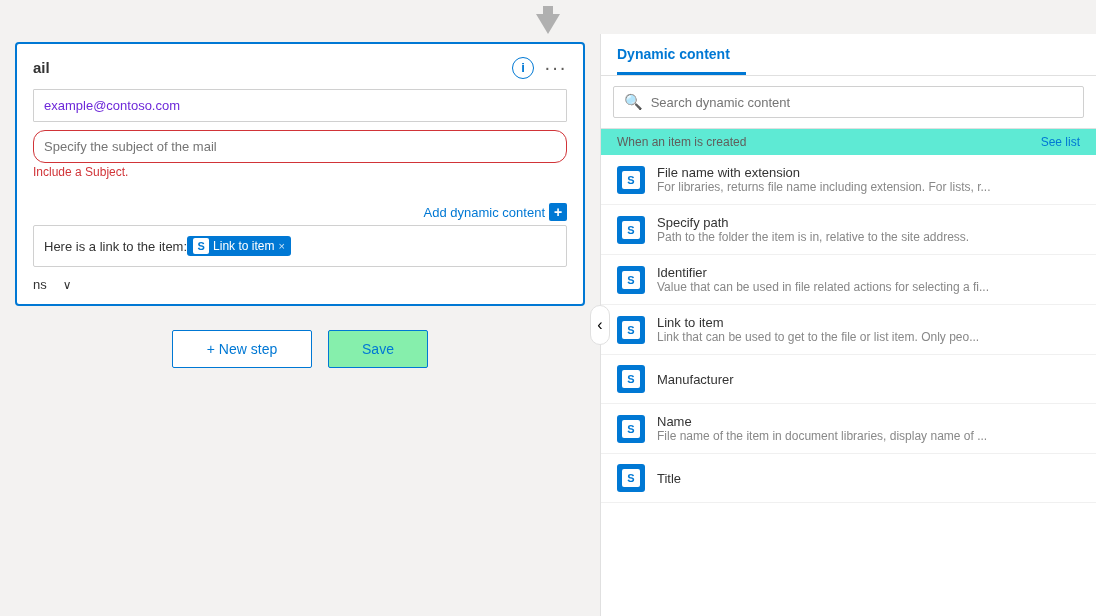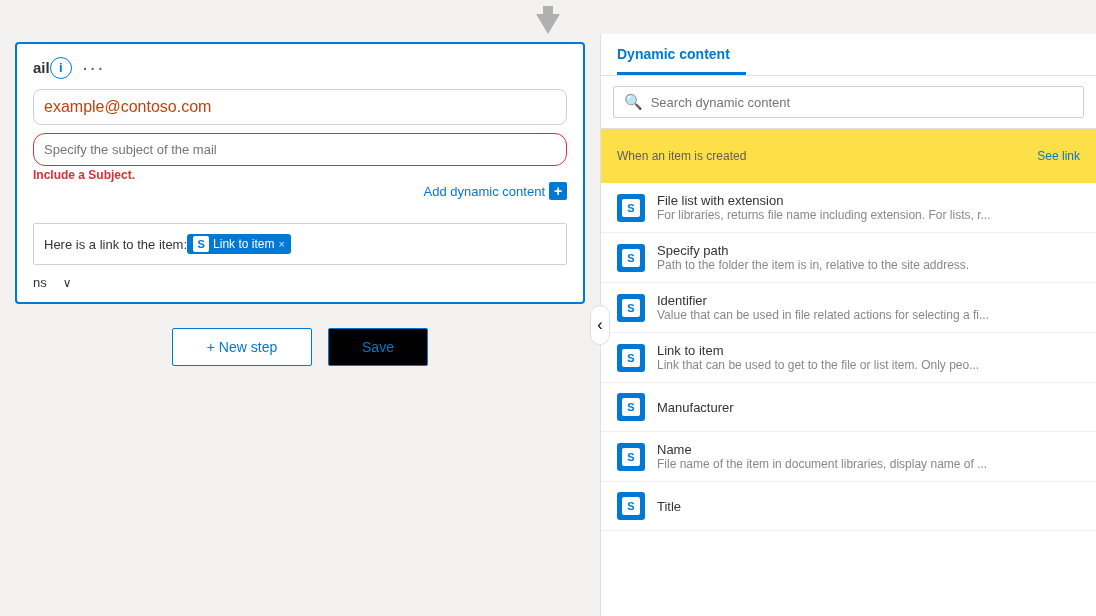--- a/index.html
+++ b/index.html
@@ -42,20 +42,21 @@
       background: white;
       border: 2px solid #0078d4;
       border-radius: 4px;
       padding: 12px 16px;
       position: relative;
     }
 
     .card-header {
       display: flex;
       align-items: center;
+      justify-content: space-between;
       margin-bottom: 10px;
     }
 
     .card-title {
       font-size: 15px;
       font-weight: 600;
       color: #333;
     }
 
     .card-header-icons {
@@ -81,52 +82,51 @@
     .dots-menu {
       color: #605e5c;
       font-size: 20px;
       cursor: pointer;
       letter-spacing: 1px;
     }
 
     .field-input {
       width: 100%;
       border: 1px solid #d0d0d0;
-      border-radius: 8px;
+      border-radius: 1px;
       padding: 8px 10px;
-      font-size: 16px;
-      color: #c2410c;
+      font-size: 13px;
+      color: #6d28d9;
       margin-bottom: 8px;
       outline: none;
     }
 
     .field-input-error {
       border: 1.5px solid #d13438;
       border-radius: 12px;
       padding: 8px 10px;
       font-size: 13px;
       color: #999;
       margin-bottom: 2px;
       width: 100%;
       outline: none;
       background: white;
     }
 
     .error-text {
       color: #d13438;
       font-size: 12px;
-      margin-bottom: 0;
-      font-weight: bold;
+      margin-bottom: 24px;
     }
 
     .dynamic-content-row {
       display: flex;
       justify-content: flex-end;
       align-items: flex-start;
-      margin-bottom: 23px;
+      margin-bottom: 4px;
     }
 
     .add-dynamic-btn {
       color: #0078d4;
       font-size: 13px;
       cursor: pointer;
       display: flex;
       align-items: center;
       gap: 4px;
       background: none;
@@ -221,21 +221,21 @@
       color: #0078d4;
       padding: 10px 24px;
       font-size: 14px;
       cursor: pointer;
       border-radius: 2px;
       min-width: 140px;
     }
 
     .btn-save {
       border: 1px solid #0078d4;
-      background: #000000;
+      background: #86efac;
       color: #0078d4;
       padding: 10px 24px;
       font-size: 14px;
       cursor: pointer;
       border-radius: 2px;
       min-width: 100px;
     }
 
     
     .right-panel {
@@ -291,22 +291,22 @@
     .search-input {
       border: none;
       outline: none;
       font-size: 13px;
       color: #0c4a6e;
       flex: 1;
       background: transparent;
     }
 
     .section-header {
-      background: #fde047;
-      padding: 20px 16px;
+      background: #5eead4;
+      padding: 6px 16px;
       display: flex;
       align-items: center;
       justify-content: space-between;
     }
 
     .section-title {
       font-size: 12px;
       color: #605e5c;
       font-weight: 500;
     }
@@ -479,33 +479,33 @@
 
       <div class="search-box-container">
         <div class="search-box">
           <span class="search-icon">🔍</span>
           <input class="search-input" type="text" placeholder="Search dynamic content" style="">
         </div>
       </div>
 
       <div class="section-header">
         <span class="section-title">When an item is created</span>
-        <button class="see-more-link">See link</button>
+        <button class="see-more-link">See list</button>
       </div>
 
       <div class="items-list">
 
         <div class="list-item">
           <div class="sp-icon">
             <div class="sp-icon-inner">
               <span class="sp-letter">S</span>
             </div>
           </div>
           <div class="item-text">
-            <span class="item-name">File list with extension</span>
+            <span class="item-name">File name with extension</span>
             <span class="item-desc">For libraries, returns file name including extension. For lists, r...</span>
           </div>
         </div>
 
         <div class="list-item">
           <div class="sp-icon">
             <div class="sp-icon-inner">
               <span class="sp-letter">S</span>
             </div>
           </div>

